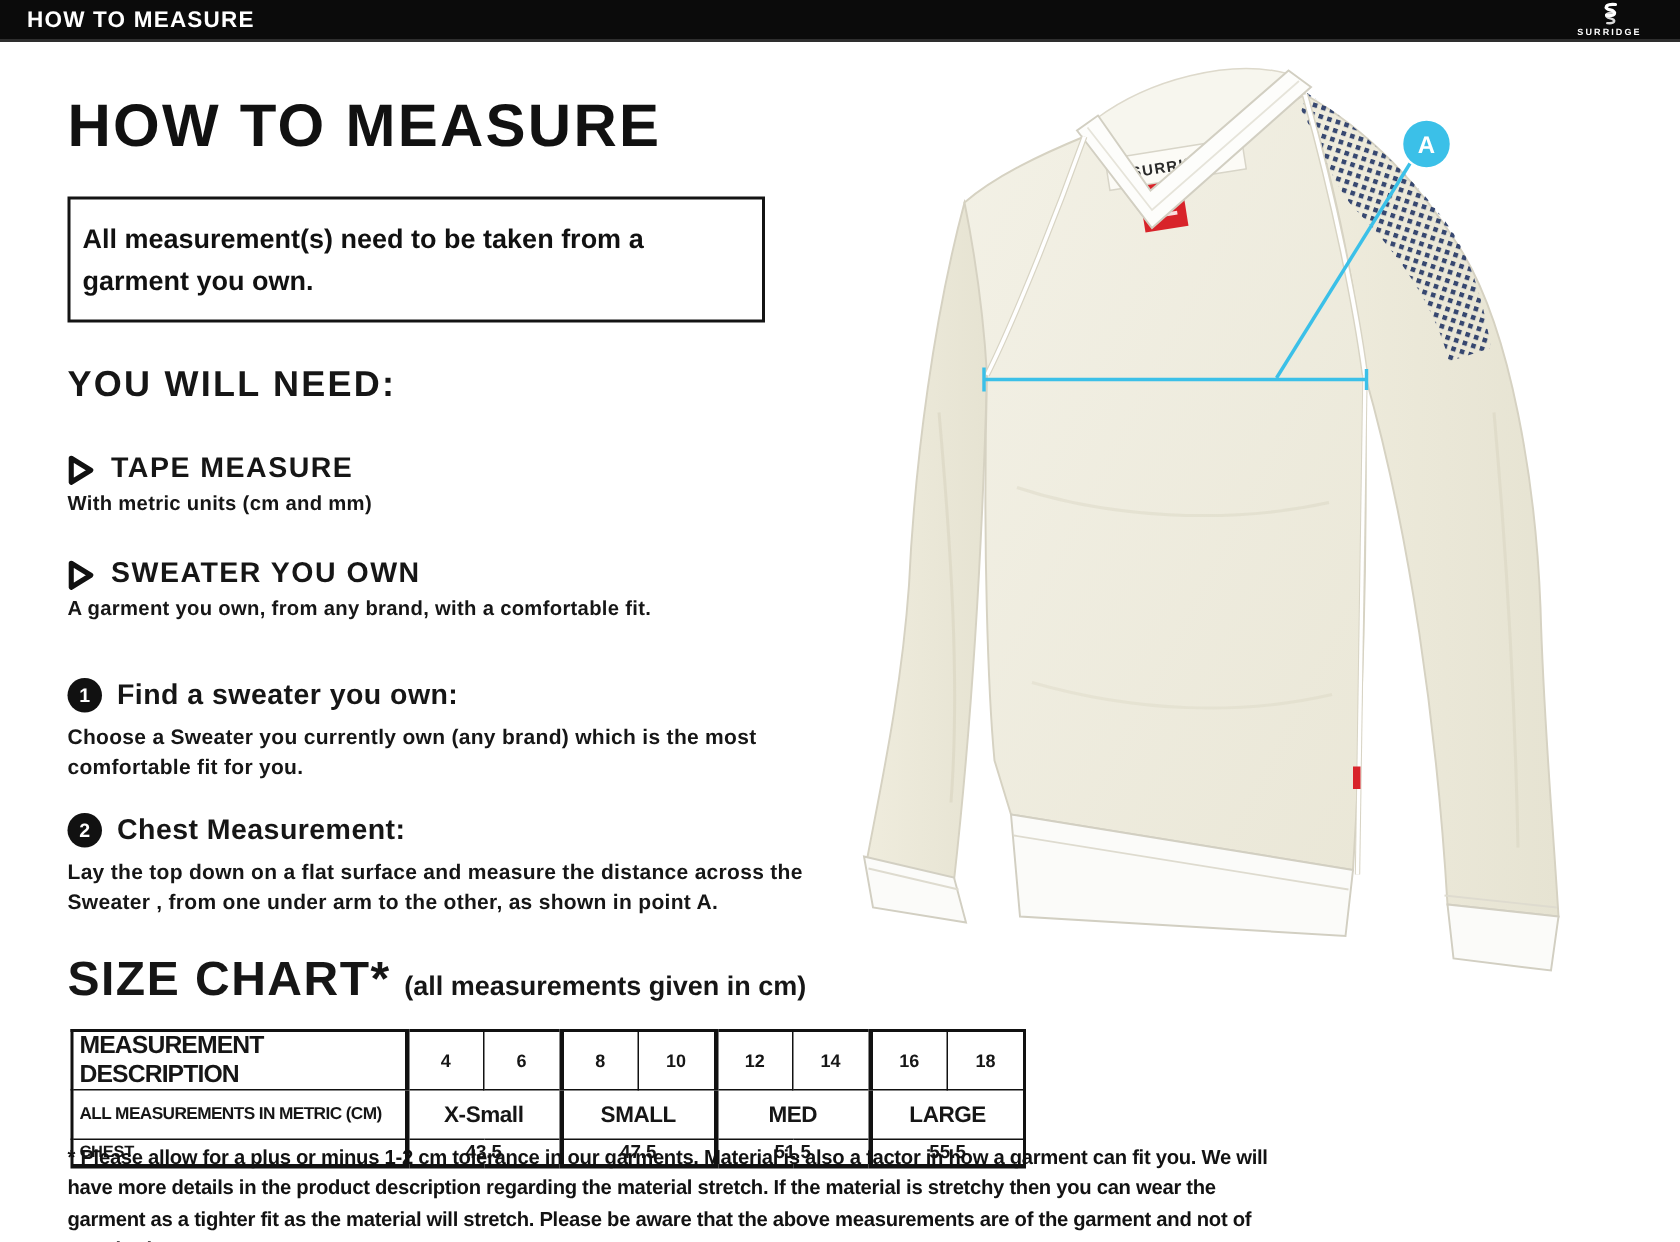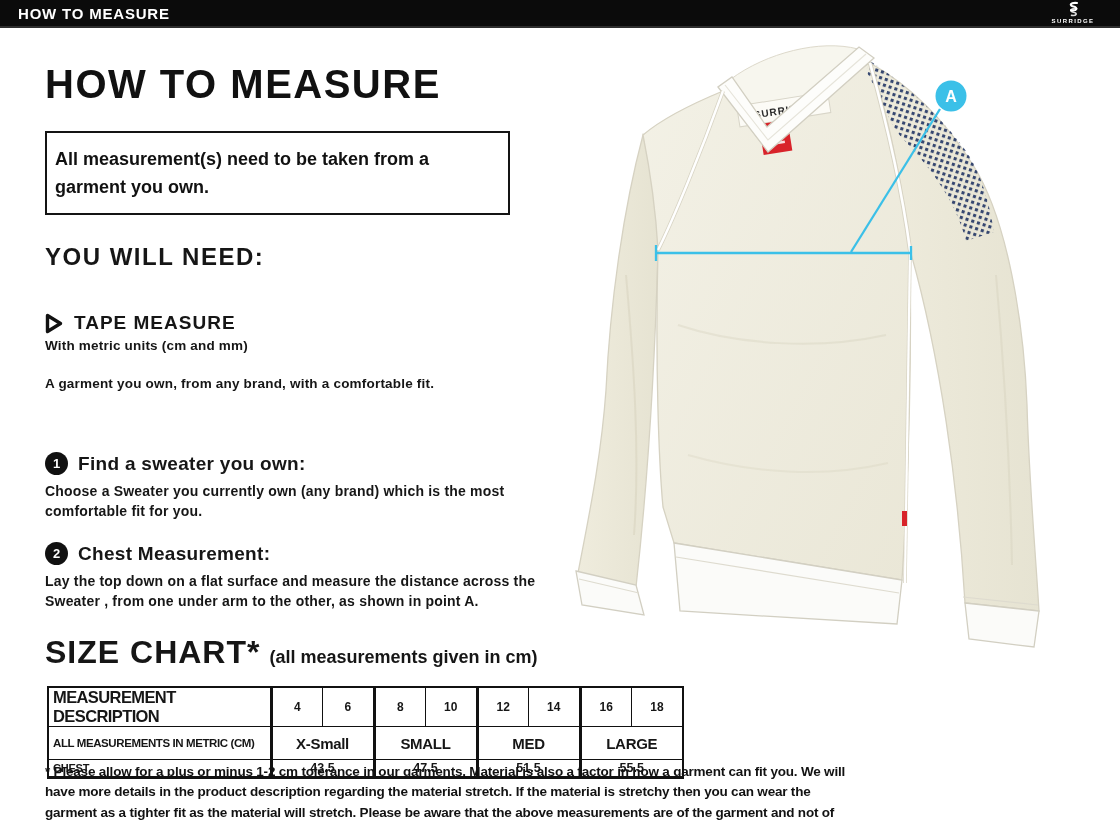--- a/index.html
+++ b/index.html
@@ -78,31 +78,37 @@
       <text x="29" y="22" text-anchor="middle" font-size="6" font-weight="bold" letter-spacing="1.4" fill="#ffffff">SURRIDGE</text>
     </svg>
   </div>
 </div>
 
 <div class="abs h1">HOW TO MEASURE</div>
 <div class="abs notice">All measurement(s) need to be taken from a garment you own.</div>
 
 <div class="abs need-head">YOU WILL NEED:</div>
 
-<div class="abs need-item" style="top:312px">
+<div class="abs need-item" style="top:302px">
   <div class="need-row">
     <svg width="18" height="21" viewBox="0 0 18 21">
       <polygon points="2.5,2.5 15.5,10.5 2.5,18.5" fill="none" stroke="#111" stroke-width="3.4" stroke-linejoin="round"></polygon>
     </svg>
     <span class="need-title">TAPE MEASURE</span>
   </div>
   <div class="need-sub">With metric units (cm and mm)</div>
 </div>
 
 <div class="abs need-item" style="top:372px">
+  <div class="need-row">
+    <svg width="18" height="21" viewBox="0 0 18 21">
+      <polygon points="2.5,2.5 15.5,10.5 2.5,18.5" fill="none" stroke="#111" stroke-width="3.4" stroke-linejoin="round"></polygon>
+    </svg>
+    <span class="need-title">SWEATER YOU OWN</span>
+  </div>
   <div class="need-sub">A garment you own, from any brand, with a comfortable fit.</div>
 </div>
 
 <div class="abs step" style="top:452px">
   <div class="step-row">
     <span class="step-num">1</span>
     <span class="step-title">Find a sweater you own:</span>
   </div>
   <div class="step-body">Choose a Sweater you currently own (any brand) which is the most comfortable fit for you.</div>
 </div>

